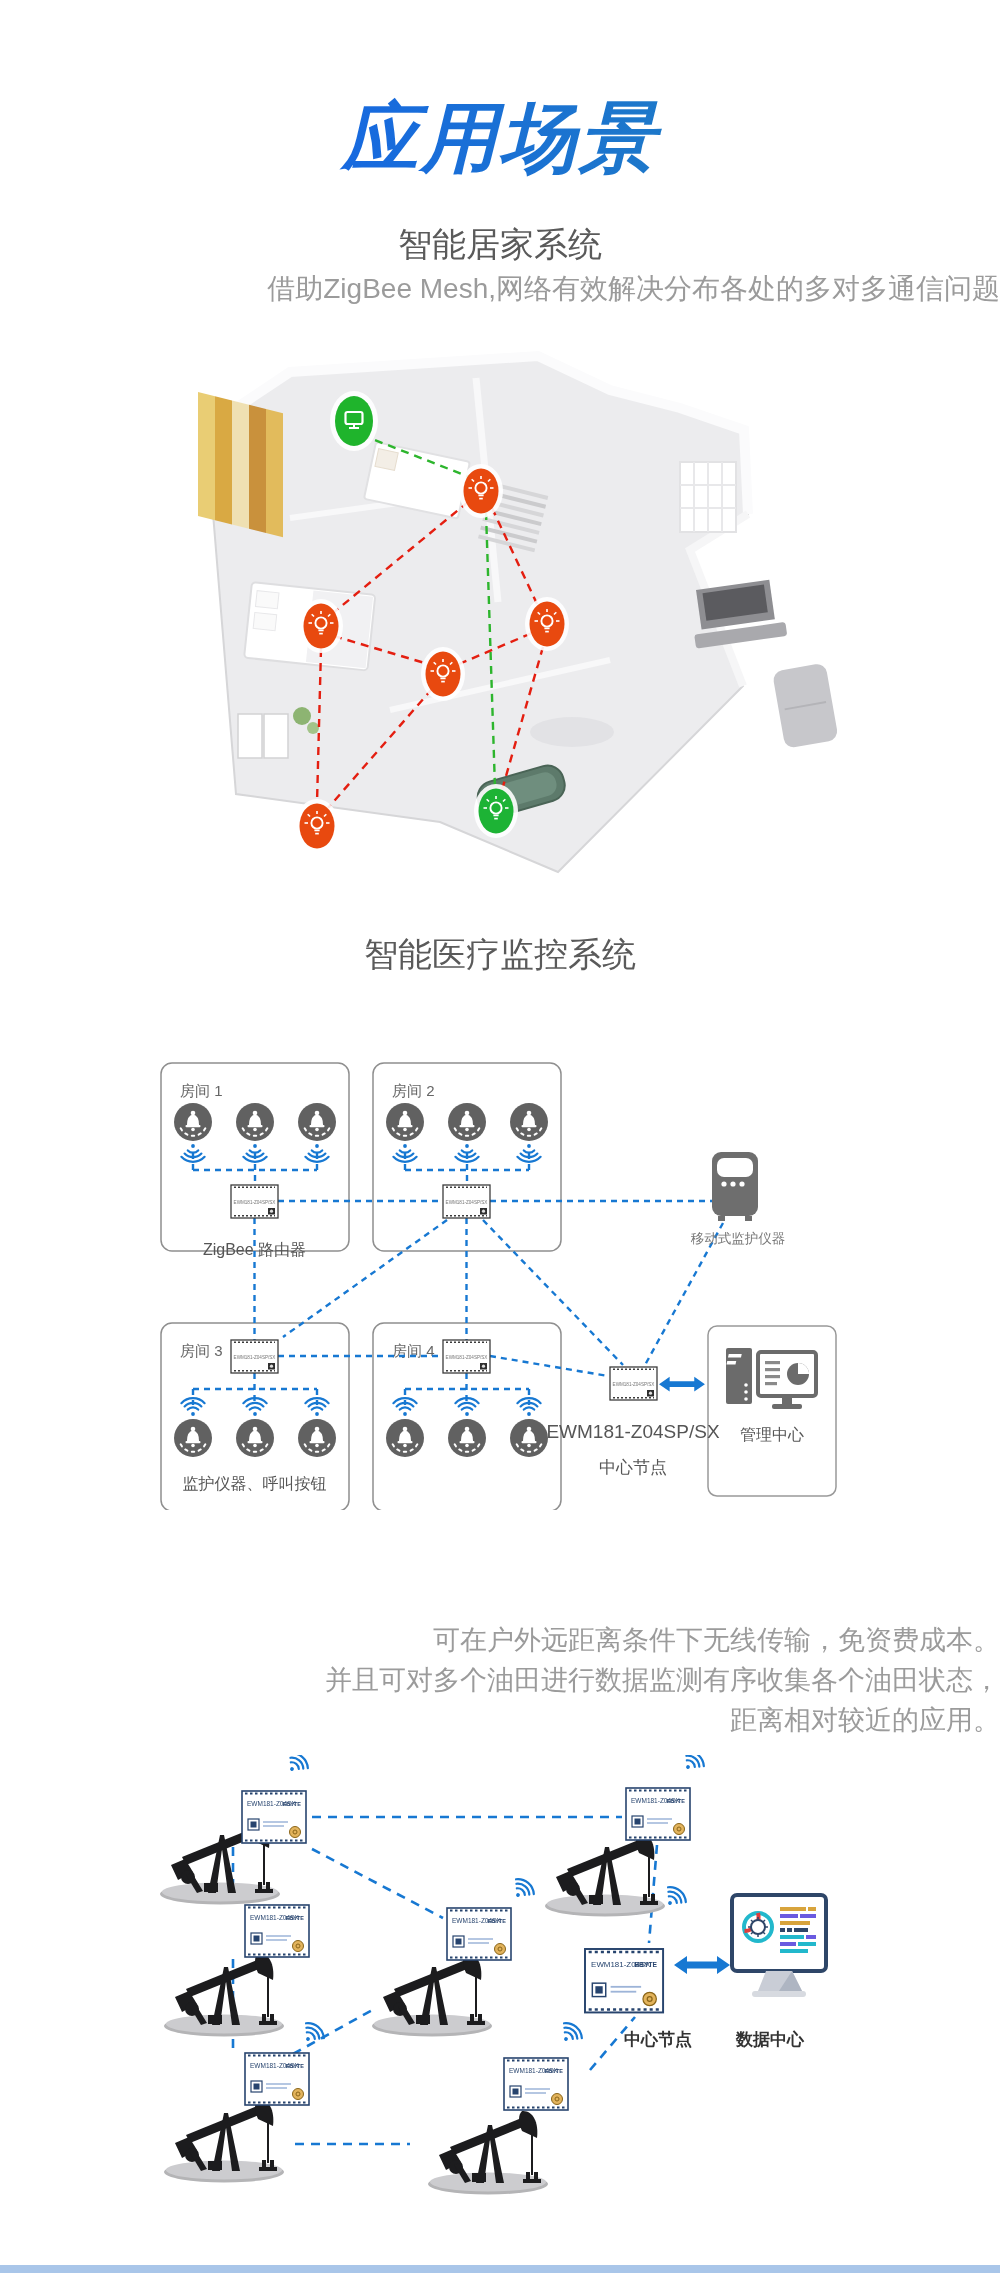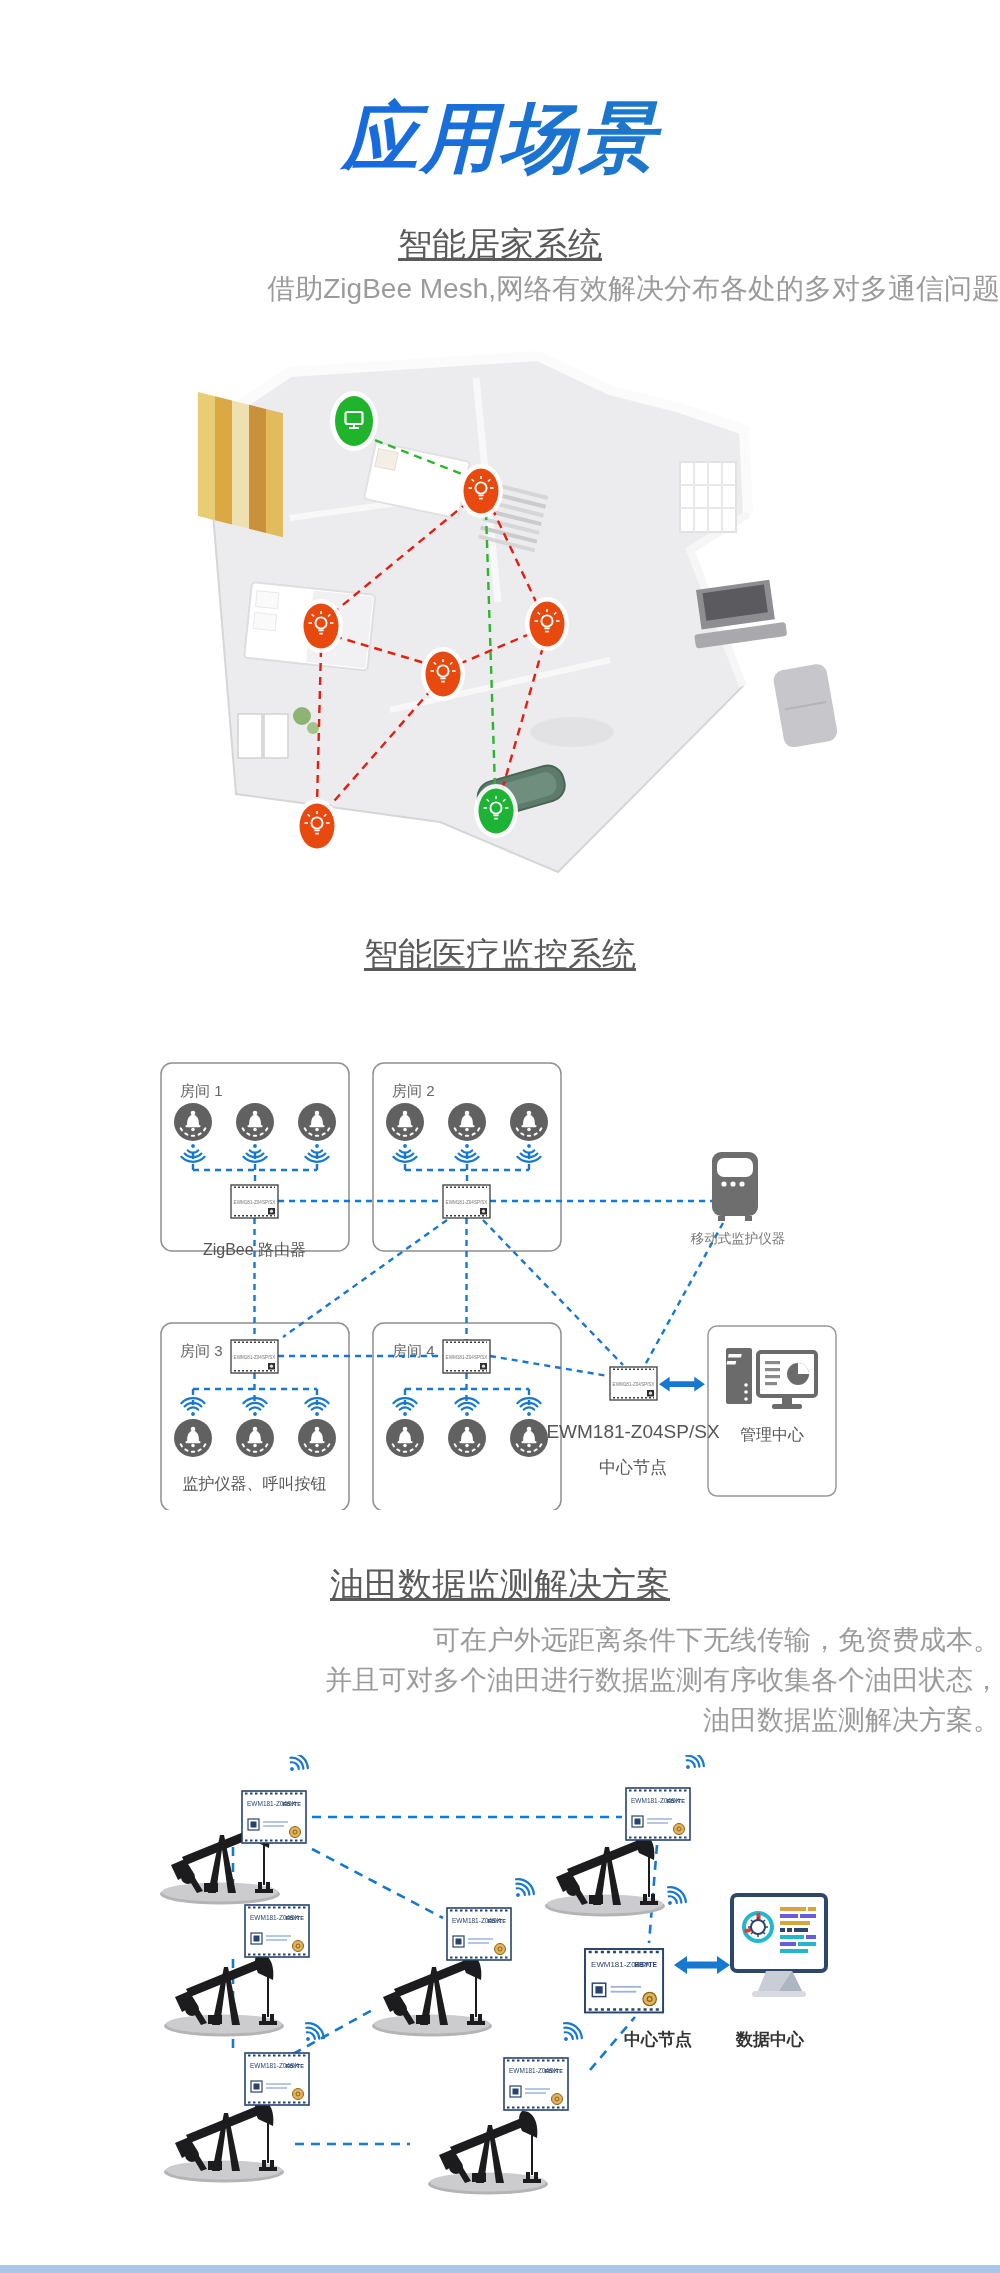--- a/index.html
+++ b/index.html
@@ -5,21 +5,21 @@
   html,body{margin:0;padding:0;background:#fff;}
   .page{position:relative;width:1000px;height:2273px;margin:0 auto;background:#ffffff;
         font-family:"Liberation Sans","DejaVu Sans",sans-serif;overflow:hidden;}
   .main-title{position:absolute;top:88px;left:0;width:100%;text-align:center;
         font-size:76px;font-weight:900;font-style:italic;letter-spacing:3px;color:#1666dd;}
   @supports ((-webkit-background-clip:text) or (background-clip:text)){
     .main-title{background:linear-gradient(90deg,#1565e6 25%,#1f7cc3 75%);
       -webkit-background-clip:text;background-clip:text;color:transparent;}
   }
   .sec-title{position:absolute;left:0;width:100%;text-align:center;
-        font-size:34px;font-weight:500;color:#5a5a5a;text-decoration:underline;}
+        font-size:34px;font-weight:500;color:#5a5a5a;}
   .sec-sub{position:absolute;left:0;width:100%;text-align:right;
         font-size:28px;font-weight:400;color:#9b9b9b;}
   .sec-sub.small{font-size:27px;}
   .abs{position:absolute;}
   .footer-bar{position:absolute;left:0;top:2265px;width:1000px;height:8px;background:#a9c6e9;}
   svg text{font-family:"Liberation Sans","DejaVu Sans",sans-serif;}
 </style>
 </head>
 <body>
 
@@ -403,24 +403,23 @@
         <rect x="39" y="27" width="15" height="3.2" fill="#8a8a8a"></rect>
         <rect x="39" y="34" width="12" height="3.2" fill="#8a8a8a"></rect>
       <circle cx="72" cy="26" r="11" fill="#6b6b6b"></circle>
       <path d="M72,26 L72,15 A11,11 0 0 1 83,26 Z" fill="#fff"></path>
       <rect x="56" y="48" width="10" height="8" fill="#6b6b6b"></rect>
       <rect x="46" y="56" width="30" height="5" rx="2" fill="#6b6b6b"></rect>
     </g>
     <text x="622" y="400" font-size="16" fill="#555" text-anchor="middle">管理中心</text>
   </svg>
 
-  <div class="sec-title" style="top:1562px">油田数据监测解决方案</div>
   <div class="sec-sub small" style="top:1622px">可在户外远距离条件下无线传输，免资费成本。</div>
   <div class="sec-sub small" style="top:1662px">并且可对多个油田进行数据监测有序收集各个油田状态，</div>
-  <div class="sec-sub small" style="top:1702px">油田数据监测解决方案。</div>
+  <div class="sec-sub small" style="top:1702px">距离相对较近的应用。</div>
 
   <svg class="abs" style="left:120px;top:1755px" width="760" height="440" viewBox="0 0 760 440">
 
     <g stroke="#1778d2" stroke-width="2.6" stroke-dasharray="9,7" fill="none">
       <line x1="192" y1="62" x2="502" y2="62"></line>
       <line x1="113" y1="92" x2="113" y2="148"></line>
       <line x1="113" y1="204" x2="113" y2="296"></line>
       <line x1="192" y1="94" x2="323" y2="163"></line>
       <line x1="537" y1="90" x2="529" y2="188"></line>
       <line x1="470" y1="315" x2="515" y2="262"></line>

